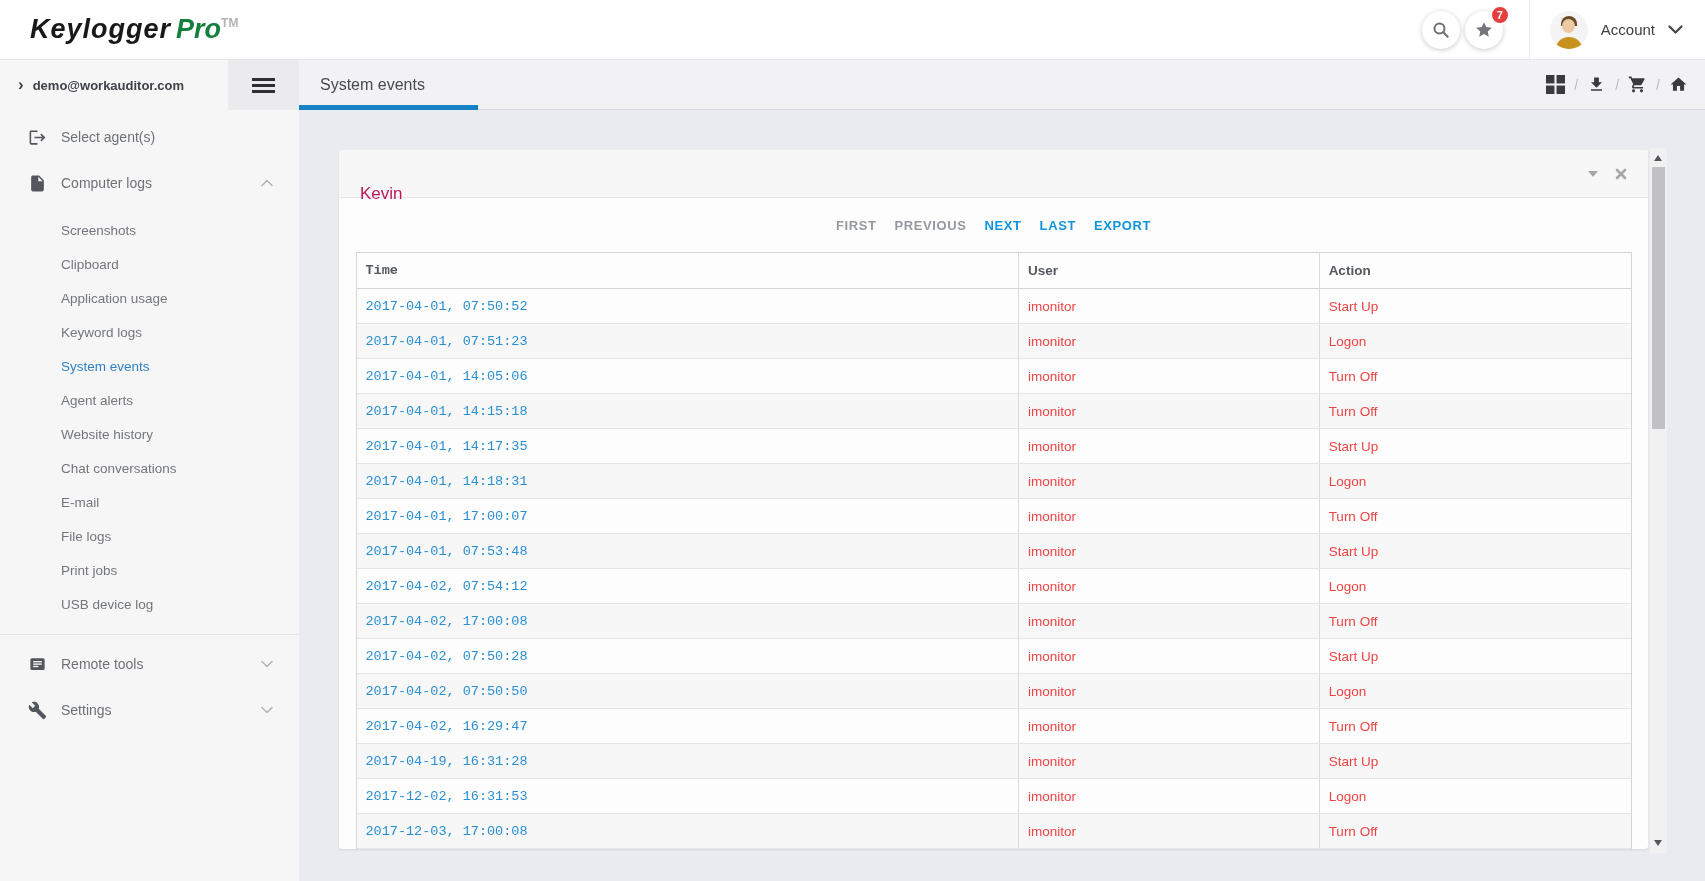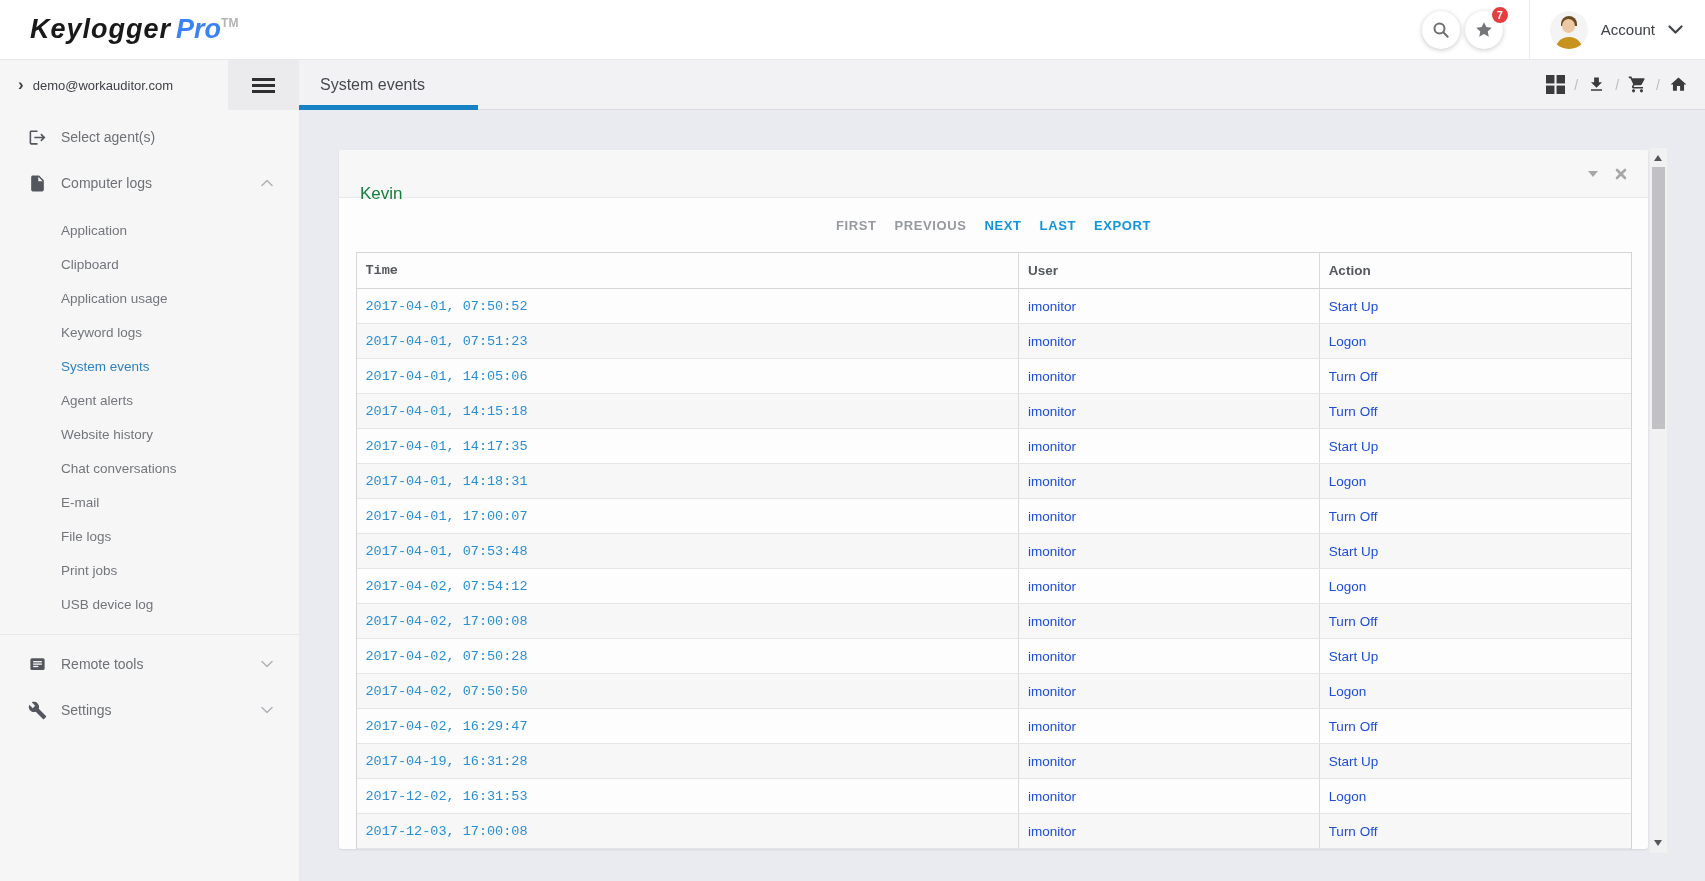--- a/index.html
+++ b/index.html
@@ -4,21 +4,21 @@
 <style>
   * { box-sizing: border-box; margin: 0; padding: 0; }
   html,body { width:1705px; height:881px; overflow:hidden;
     font-family:"Liberation Sans", sans-serif; background:#e9ebf1; }
 
   
   .topbar { height:60px; background:#fff; border-bottom:1px solid #e7e7e9;
     display:flex; align-items:center; justify-content:space-between; position:relative; }
   .logo { padding-left:30px; white-space:nowrap; }
   .logo-main { font-style:italic; font-weight:bold; font-size:27px; color:#191919; letter-spacing:1px; }
-  .logo-pro  { font-style:italic; font-weight:bold; font-size:27px; color:#3b82f6; margin-left:5px; }
+  .logo-pro  { font-style:italic; font-weight:bold; font-size:27px; color:#15803d; margin-left:5px; }
   .logo-tm { font-size:12px; color:#b3b3b5; vertical-align:top; position:relative; top:2px; margin-left:0; font-weight:bold; }
   .topbar-right { display:flex; align-items:center; height:100%; padding-right:22px; }
   .circle-btn { width:38px; height:38px; border-radius:50%; background:#fff; border:none;
     box-shadow:0 1px 5px rgba(0,0,0,.22); display:flex; align-items:center; justify-content:center;
     margin-left:5px; position:relative; cursor:pointer; }
   .badge { position:absolute; top:-6px; right:-7px; width:20px; height:20px; border-radius:50%;
     background:#e53e3e; color:#fff; font-size:11px; font-weight:bold; border:2px solid #fff;
     display:flex; align-items:center; justify-content:center; }
   .topbar-divider { width:1px; height:60px; background:#ececee; margin:0 20px 0 26px; }
   .account { display:flex; align-items:center; gap:13px; color:#3c4045; font-size:15px; cursor:pointer; }
@@ -27,21 +27,21 @@
   .avatar .face { position:absolute; top:8px; left:12.5px; width:13px; height:14px; border-radius:50%; background:#ecc9a3; }
   .avatar .torso { position:absolute; bottom:-5px; left:5px; width:28px; height:17px; border-radius:14px 14px 0 0; background:#c8921f; }
 
   
   .main { display:flex; height:821px; }
 
   
   .sidebar { width:299px; min-width:299px; background:#f6f6f7; height:100%; }
   .sidebar-head { height:50px; display:flex; align-items:center; position:relative; }
   .caret { color:#3f4247; font-size:17px; font-weight:bold; margin:0 9px 0 18px; }
-  .email { font-weight:normal; font-size:13px; color:#3f4247; }
+  .email { font-weight:bold; font-size:13px; color:#3f4247; }
   .burger-box { position:absolute; right:0; top:0; width:71px; height:50px; background:#ebebed;
     display:flex; flex-direction:column; align-items:center; justify-content:center; cursor:pointer; gap:3px; }
   .burger-box span { display:block; width:23px; height:3px; background:#2f2f31; }
   .nav { padding-top:4px; }
   .nav-item { height:46px; display:flex; align-items:center; padding-left:28px; position:relative;
     color:#6e7175; font-size:14px; cursor:pointer; }
   .nicon { width:19px; height:19px; margin-right:14px; flex:none; }
   .chev { position:absolute; right:26px; top:50%; transform:translateY(-50%); }
   .subnav { padding:8px 0 6px 0; }
   .subnav-item { height:34px; line-height:34px; padding-left:61px; font-size:13.5px; color:#73767b; cursor:pointer; }
@@ -57,42 +57,42 @@
   .tab.active::after { content:""; position:absolute; left:0; right:0; bottom:-1px; height:5px; background:#1782c3; }
   .tabbar-icons { position:absolute; right:17px; top:0; height:100%; display:flex; align-items:center; gap:9px; }
   .tabbar-icons .slash { color:#bcbcbe; font-size:14px; }
   .tool-btn { background:none; border:none; padding:0; cursor:pointer; display:flex; align-items:center; }
 
   .content-body { position:relative; flex:1; background:#e9ebf1; }
   .panel { position:absolute; left:40px; top:40px; width:1309px; height:699px; background:#fdfdfd;
     border-radius:3px; box-shadow:0 1px 2px rgba(0,0,0,.09); overflow:hidden; }
   .panel-header { height:48px; background:#f7f7f8; border-bottom:1px solid #e9e9eb;
     border-radius:3px 3px 0 0; display:flex; align-items:center; padding:0 21px; }
-  .panel-title { font-size:17px; color:#15803d;margin-top:40px; }
+  .panel-title { font-size:17px; color:#be185d;margin-top:40px; }
   .panel-tools { margin-left:auto; display:flex; align-items:center; gap:17px; }
   .tri-down { width:0; height:0; border-left:5px solid transparent; border-right:5px solid transparent;
     border-top:6px solid #a7a7a9; cursor:pointer; }
   .close-btn { background:none; border:none; padding:0; cursor:pointer; display:flex; }
 
   .pagination { height:54px; display:flex; align-items:center; justify-content:center; }
   .page-link { font-size:13px; font-weight:bold; letter-spacing:.6px; margin:18px 9px; cursor:pointer; }
   .page-link.disabled { color:#96999e; cursor:default; }
   .page-link.enabled { color:#1195dd; }
 
   .tbl { width:1276px; margin:0 auto; border:1px solid #d5d5d7; font-size:13.5px; }
   .tbl-header { display:flex; height:36px; background:#fdfdfd; border-bottom:1px solid #d5d5d7;
     font-weight:bold; color:#55585d; }
   .tbl-row { display:flex; height:35px; border-bottom:1px solid #e5e5e7; background:#fdfdfd; }
   .tbl-body .tbl-row:nth-child(even) { background:#f7f7f8; }
   .cell { display:flex; align-items:center; padding-left:9px; }
   .c-time { width:52%; border-right:1px solid #dbdbdd;font-family:Liberation Mono, monospace; }
   .c-user { width:23.6%; border-right:1px solid #dbdbdd; }
   .c-action { width:24.4%; }
   .time-link { color:#2a8fd2; cursor:pointer; }
-  .dim { color:#1d4ed8; }
+  .dim { color:#ef4444; }
 
   
   .scrollbar { position:absolute; right:38px; top:38px; width:17px; height:705px; background:#f1f1f2; }
   .sb-up, .sb-down { position:absolute; left:4px; width:0; height:0; cursor:pointer; }
   .sb-up { top:7px; border-left:4.5px solid transparent; border-right:4.5px solid transparent; border-bottom:6px solid #54575a; }
   .sb-down { bottom:7px; border-left:4.5px solid transparent; border-right:4.5px solid transparent; border-top:6px solid #54575a; }
   .sb-thumb { position:absolute; top:19px; left:2px; width:13px; height:262px; background:#c1c1c3; cursor:pointer; }
 </style>
 </head>
 <body>
@@ -151,21 +151,21 @@
         <svg class="nicon" viewBox="0 0 24 24">
             <path d="M6 2c-1.1 0-1.99.9-1.99 2L4 20c0 1.1.89 2 1.99 2H18c1.1 0 2-.9 2-2V8l-6-6H6zm7 7V3.5L18.5 9H13z" fill="#53565c"></path>
           </svg>
         <span>Computer logs</span>
         <svg class="chev" width="12" height="7" viewBox="0 0 12 7">
             <polyline points="1,6 6,1 11,6" fill="none" stroke="#b2b4b8" stroke-width="1.6" stroke-linecap="round" stroke-linejoin="round"></polyline>
           </svg>
       </div>
       <div class="subnav">
 
-          <div class="subnav-item normal">Application</div>
+          <div class="subnav-item normal">Screenshots</div>
 
           <div class="subnav-item normal">Clipboard</div>
 
 
           <div class="subnav-item normal">Application usage</div>
 
           <div class="subnav-item normal">Keyword logs</div>
 
           <div class="subnav-item active">System events</div>
 

